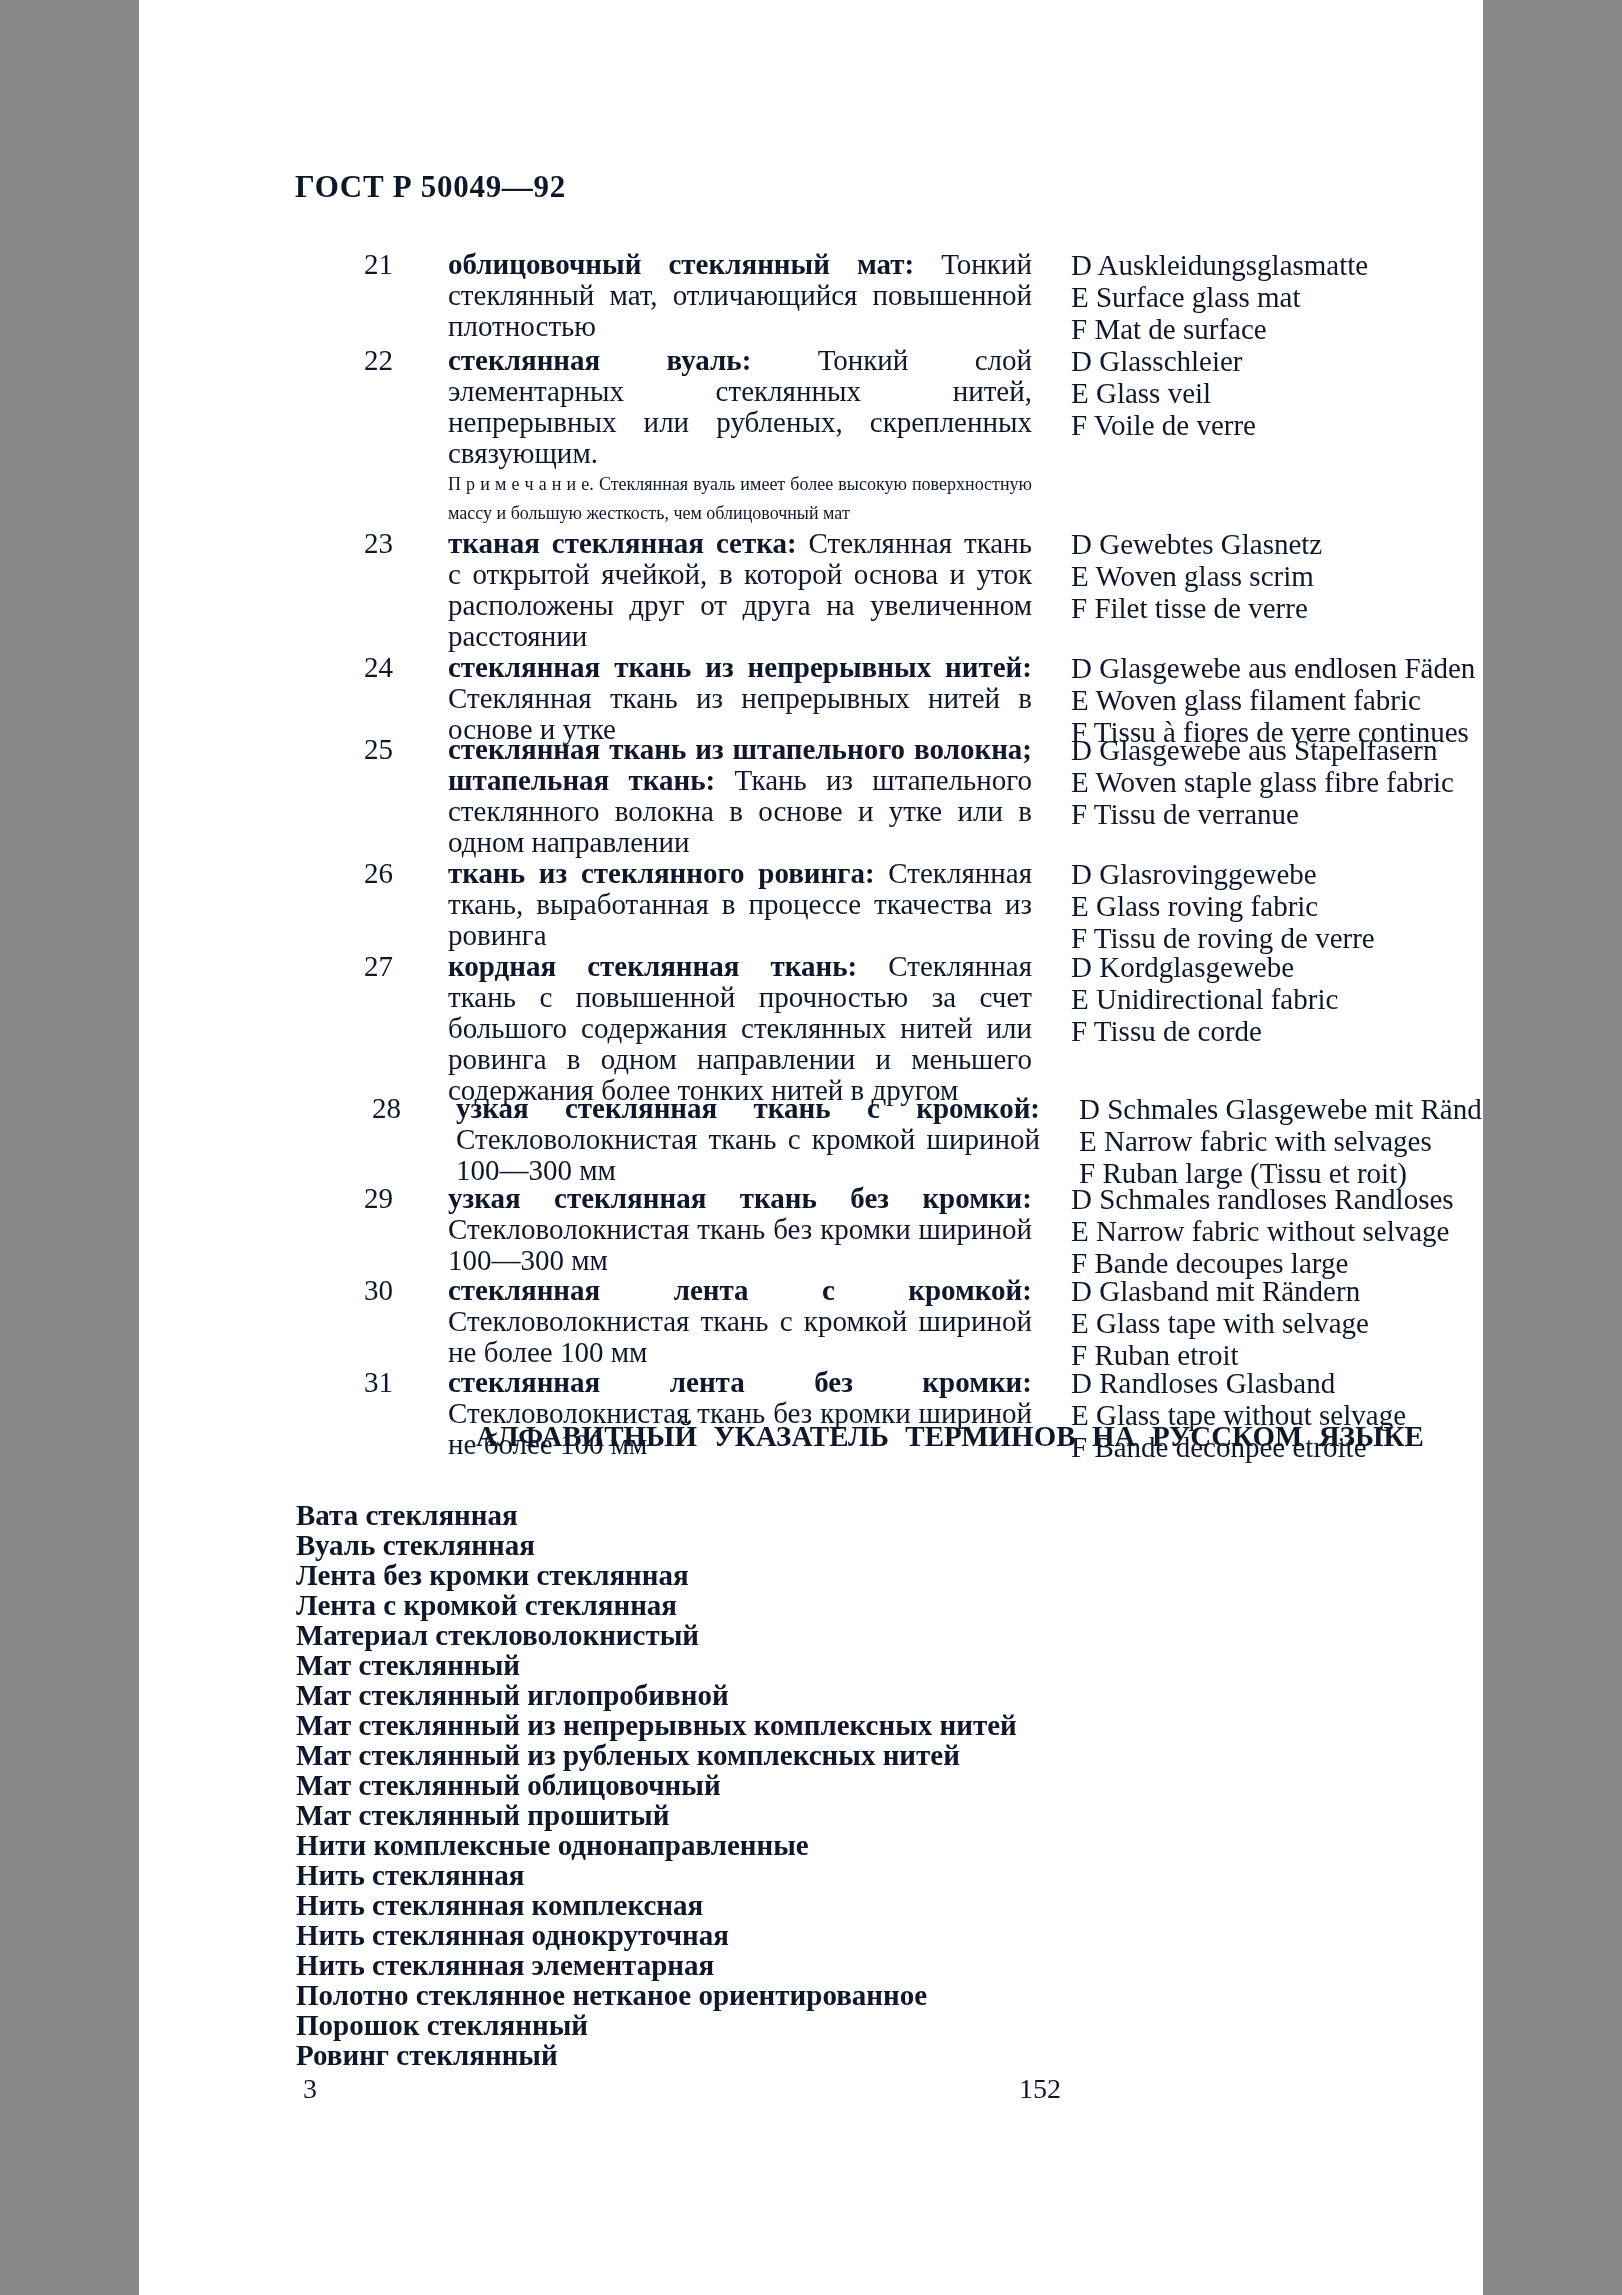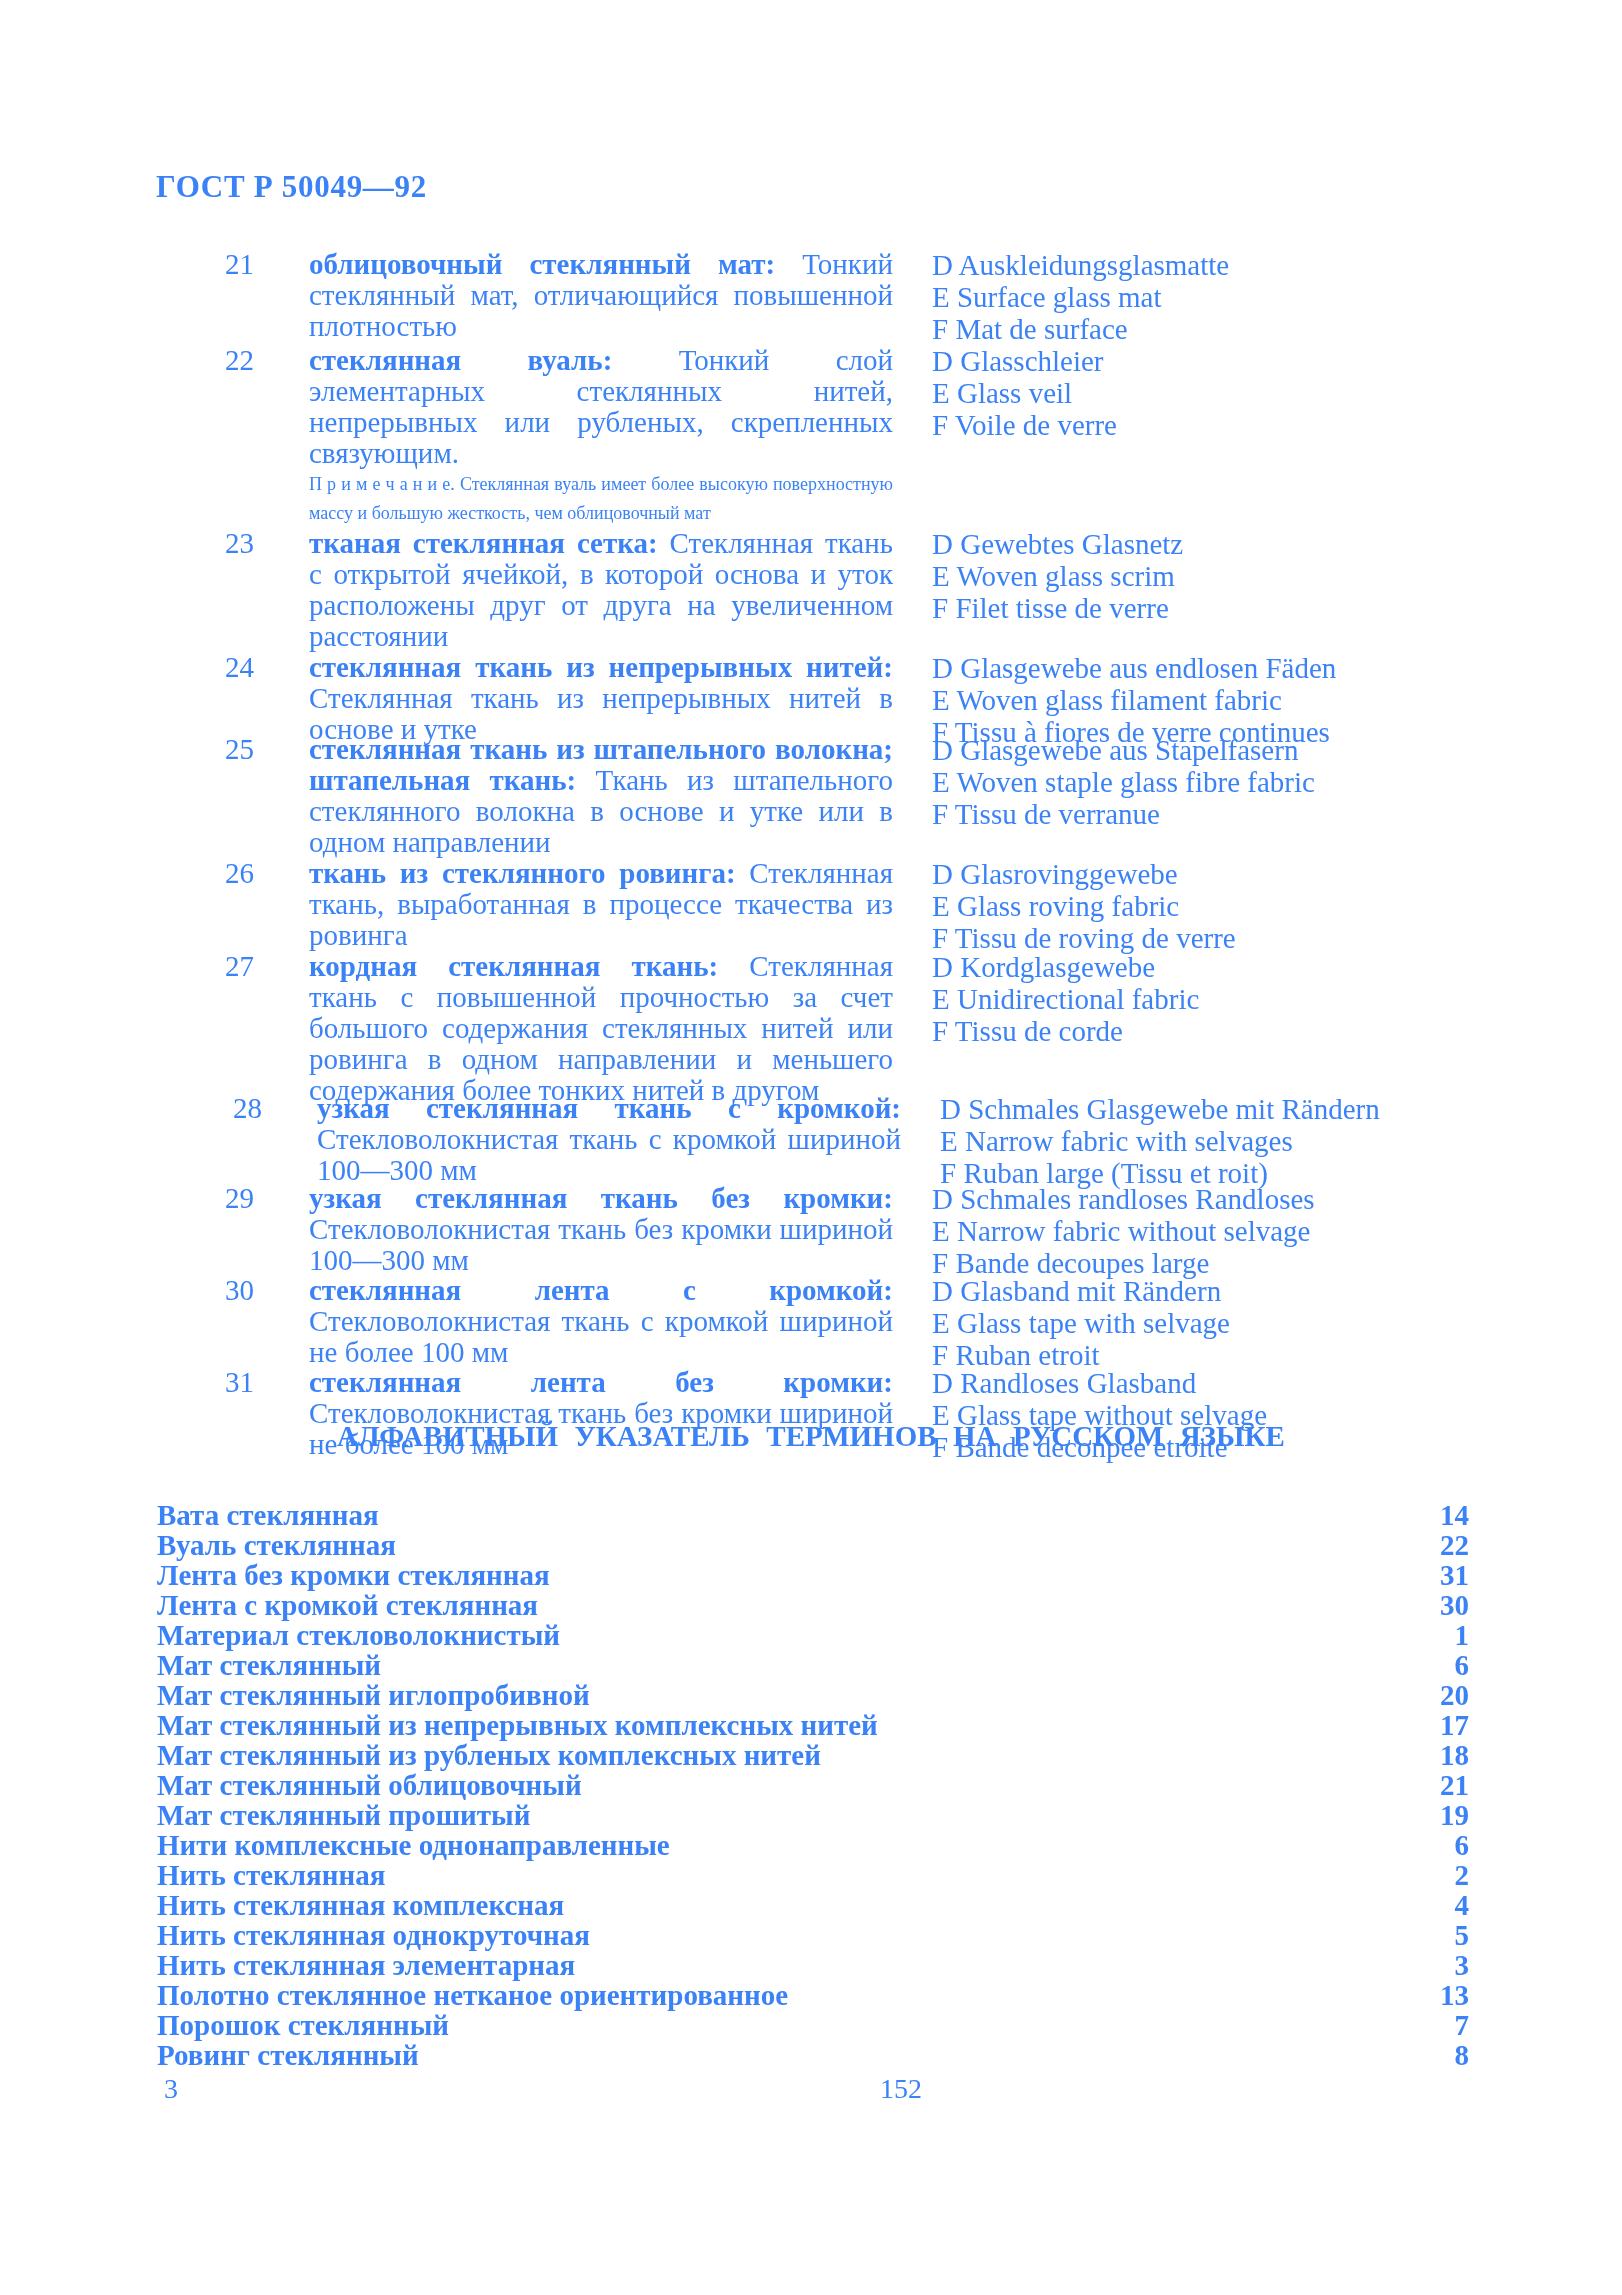--- a/index.html
+++ b/index.html
@@ -1,21 +1,21 @@
 <!DOCTYPE html>
 <html style="font-size:10.5px"><head>
 <meta charset="utf-8">
 <style>
   html,body { margin:0; padding:0; background:#888; }
   .page {
     position:relative;
-    width:1622px; height:2295px;
+    width:1344px; height:2295px;
     margin:0 auto;
     background:#ffffff;
-    color:#3b82f6;
+    color:#0f172a;
     font-family:"Liberation Serif", serif;
     font-size:29px;
     overflow:hidden;
   }
   .gost-header {
     position:absolute; left:156px; top:169px;
     font-weight:bold; font-size:31px; letter-spacing:0.7px;
     white-space:nowrap;
   }
   .terms {

